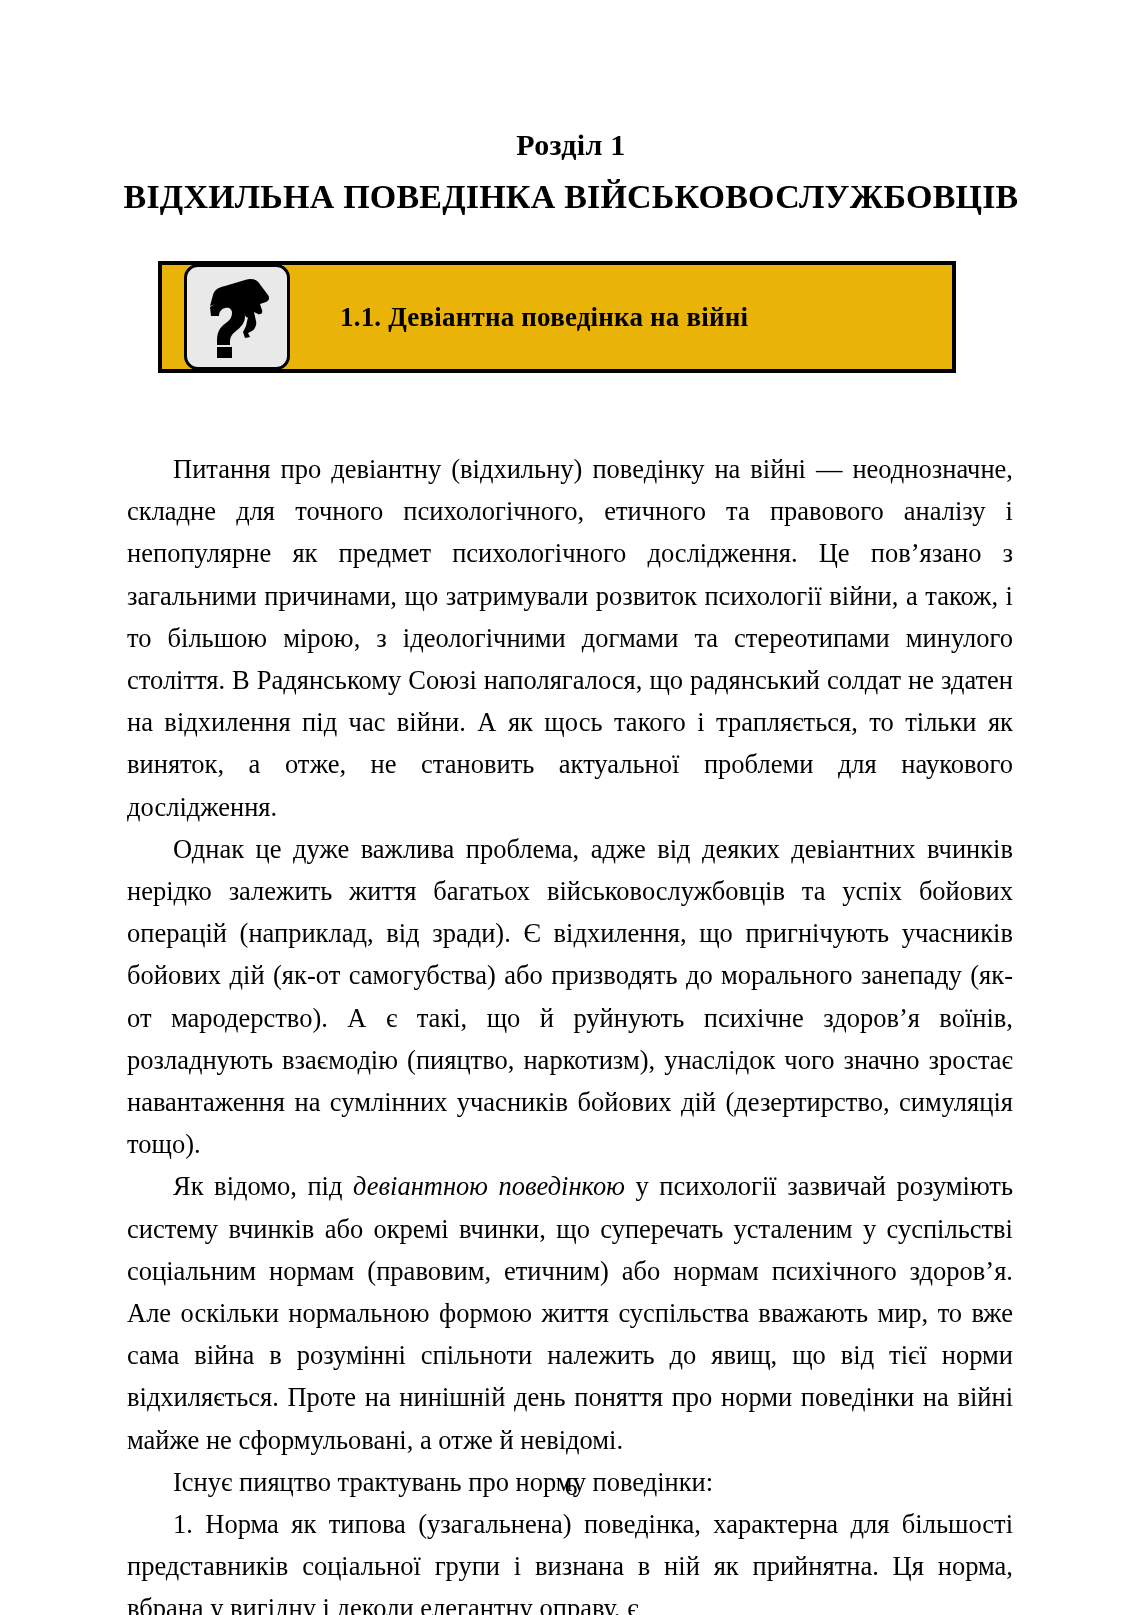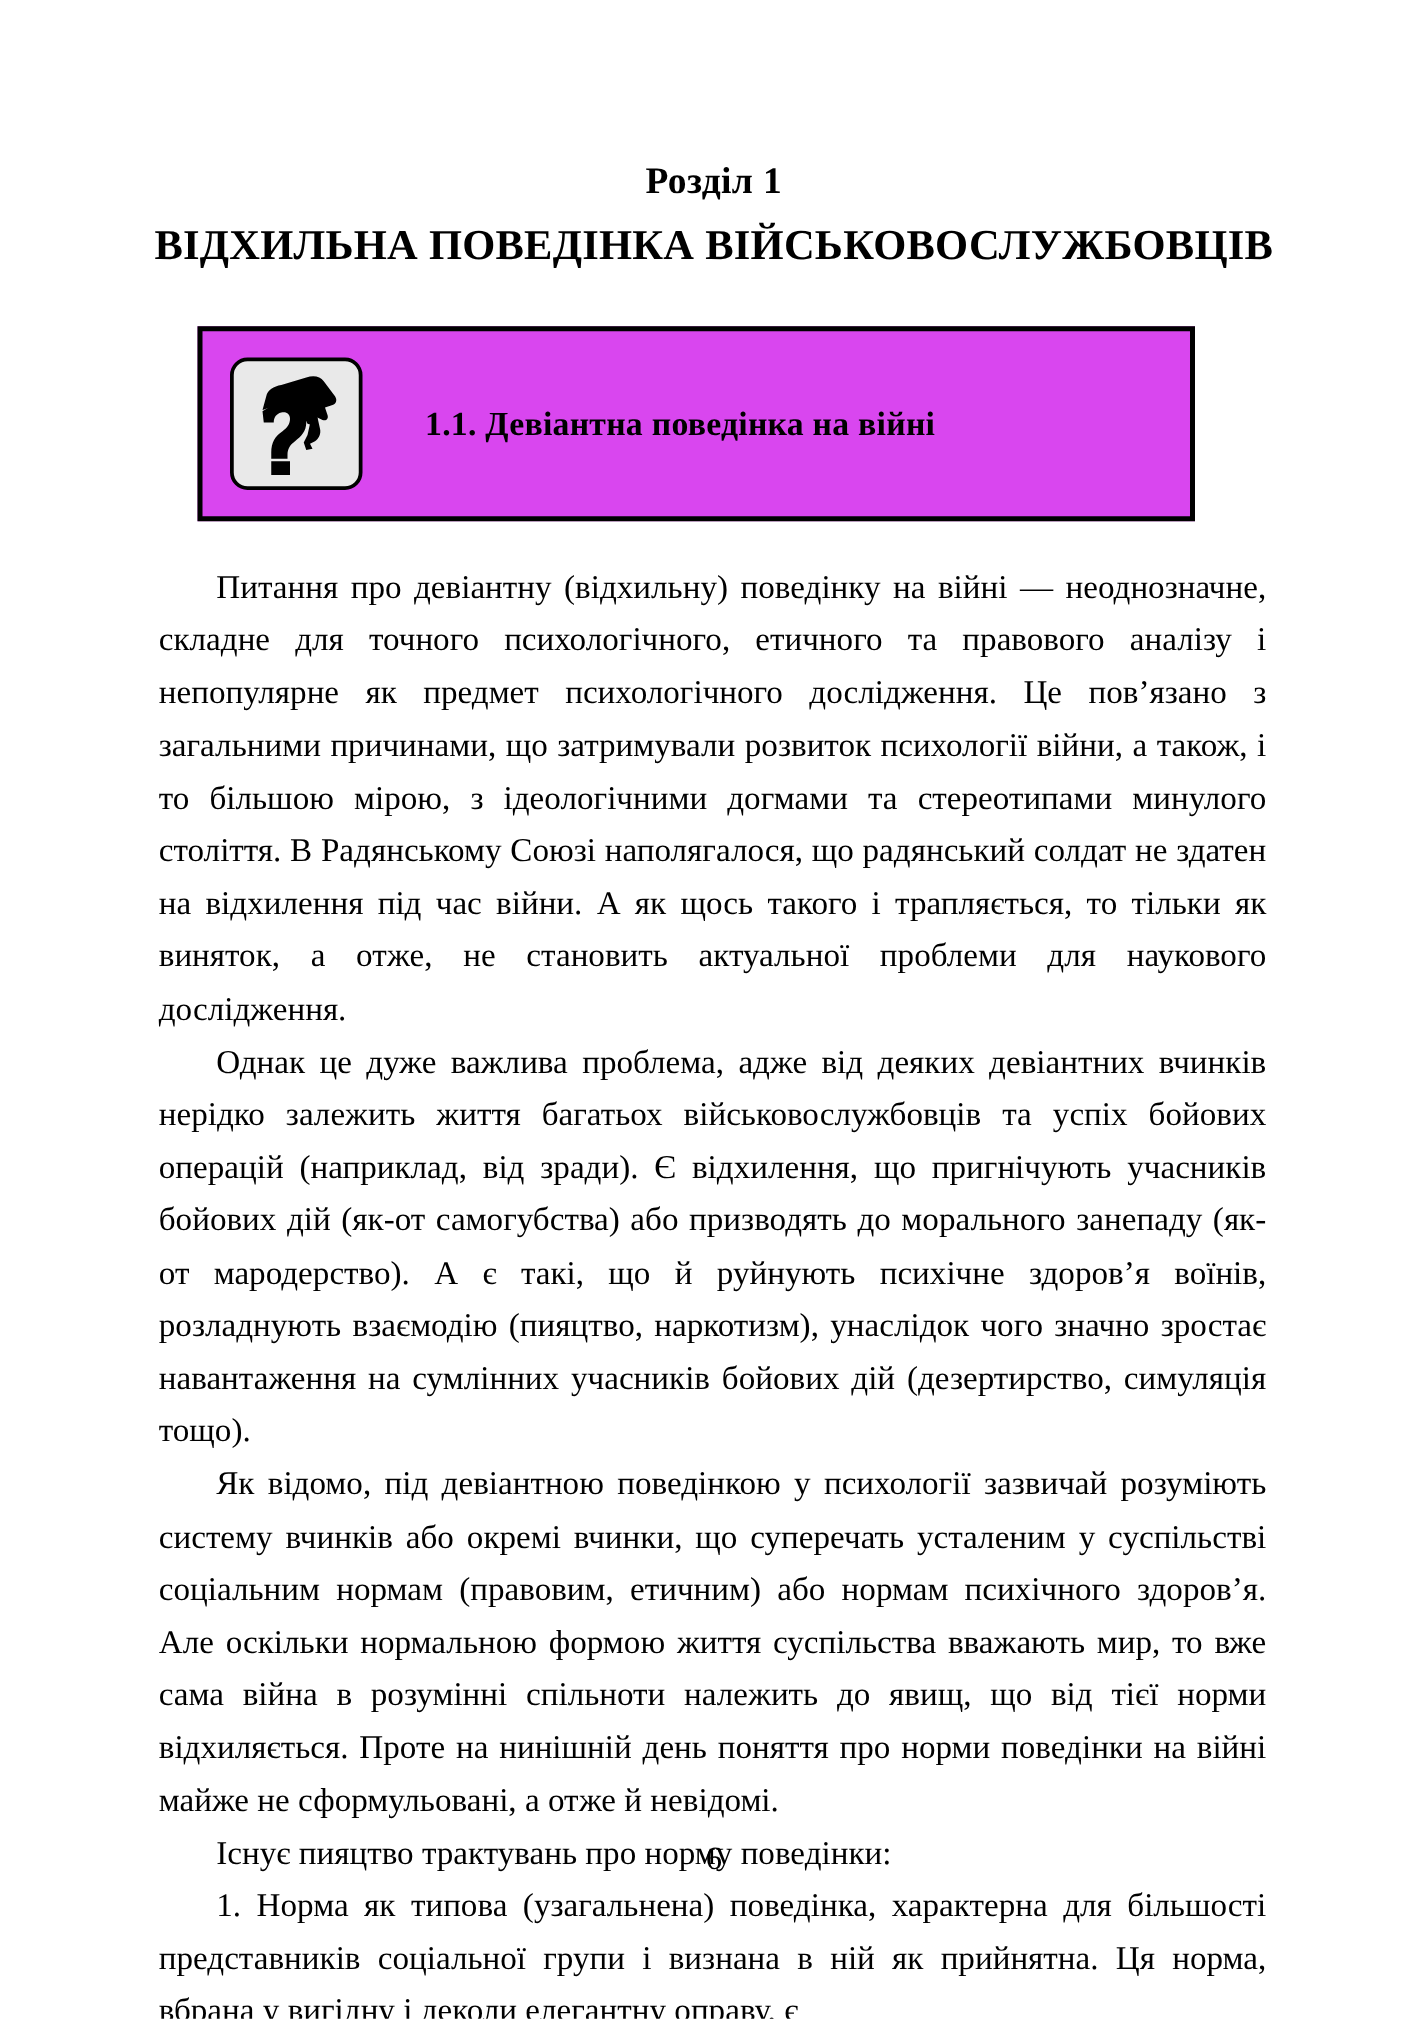--- a/index.html
+++ b/index.html
@@ -47,22 +47,22 @@
     letter-spacing: 0.2px;
     white-space: nowrap;
   }
 
   
   .section-box {
     position: absolute;
     left: 158px;
     top: 261px;
     width: 798px;
-    height: 156px;
-    background: #d946ef;
+    height: 112px;
+    background: #eab308;
     border: 4px solid #000000;
     box-sizing: border-box;
     display: flex;
     align-items: center;
   }
 
   .section-icon {
     width: 106px;
     height: 106px;
     margin-left: 22px;
@@ -93,21 +93,21 @@
     width: 886px;
     font-size: 26.5px;
     line-height: 42.2px;
     text-align: justify;
     text-justify: inter-word;
   }
   .body-text p {
     margin: 0;
     text-indent: 46px;
   }
-  .body-text p .ital { }
+  .body-text p .ital { font-style: italic; }
 
   
   .page-number {
     position: absolute;
     left: 0;
     top: 1472px;
     width: 1142px;
     text-align: center;
     font-size: 26px;
   }

